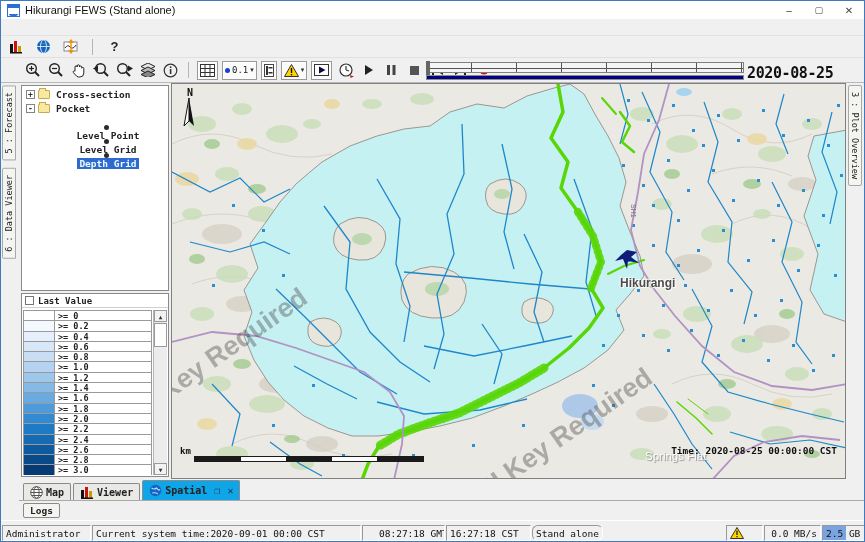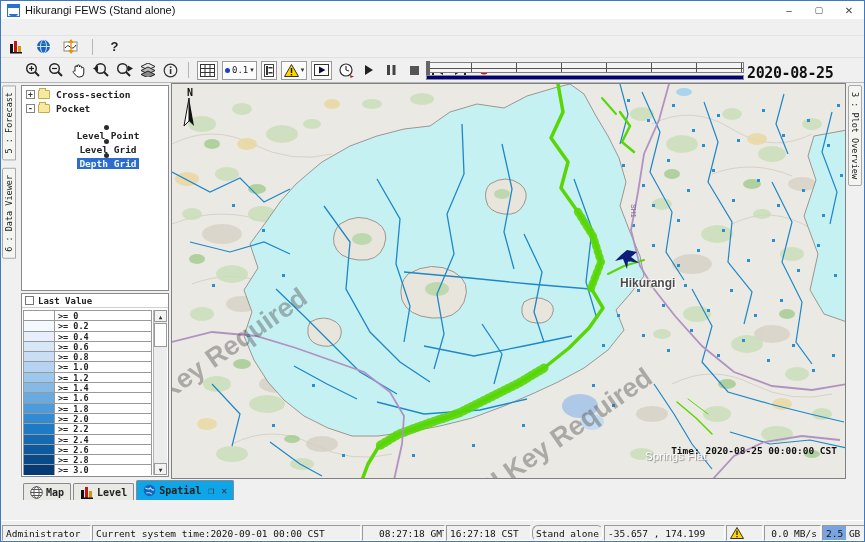--- a/index.html
+++ b/index.html
@@ -631,62 +631,82 @@
       <svg width="14" height="30">
           <polygon points="7,0 12,28 7,23" fill="#111"></polygon>
           <polygon points="7,0 7,23 2,28" fill="#fff" stroke="#111" stroke-width="1"></polygon>
         </svg>
     </div>
 
     <div class="map-label-town">Hikurangi</div>
     <div class="map-label-place">Springs Flat</div>
     <div class="map-time">Time:  2020-08-25 00:00:00 CST</div>
 
+    <div class="scalebar">
+      <span class="scale-unit">km</span>
+      <div class="scale-nums">
+
+      <span></span>
+          <span></span>
+          <span></span>
+          <span></span>
+          <span></span>
+        </div>
+      <div class="scale-segs">
+          <i></i>
+          <i></i>
+          <i></i>
+          <i></i>
+          <i></i>
+        </div>
+    </div>
   </div>
 
   <div class="bottomtabs">
     <span class="btab">
       <svg width="13" height="13">
           <circle cx="6.5" cy="6.5" r="5.8" fill="#fff" stroke="#555"></circle>
           <ellipse cx="6.5" cy="6.5" rx="2.6" ry="5.8" fill="none" stroke="#555"></ellipse>
           <line x1="0.7" y1="6.5" x2="12.3" y2="6.5" stroke="#555"></line>
           <line x1="1.6" y1="3.5" x2="11.4" y2="3.5" stroke="#555"></line>
           <line x1="1.6" y1="9.5" x2="11.4" y2="9.5" stroke="#555"></line>
         </svg>
       <span>Map</span>
     </span>
     <span class="btab">
       <svg width="14" height="13">
           <rect x="1" y="4" width="3" height="8" fill="#111"></rect>
           <rect x="5" y="1" width="3" height="11" fill="#c11"></rect>
           <rect x="9" y="5" width="3" height="7" fill="#c90"></rect>
           <rect x="1" y="11.5" width="12" height="1.5" fill="#111"></rect>
         </svg>
-      <span>Level</span>
+      <span>Viewer</span>
     </span>
     <span class="btab active">
       <svg width="13" height="13">
           <circle cx="6.5" cy="6.5" r="5.8" fill="#1565c0"></circle>
           <path d="M2.5,4 q3,2 5,0 q2,3 3.5,1.5" fill="none" stroke="#bfe0ff" stroke-width="1.2"></path>
           <path d="M3,9 q3,-1 6,1" fill="none" stroke="#8fc7f0" stroke-width="1.2"></path>
         </svg>
       <span>Spatial</span>
       <span class="tabglyph">❐</span>
       <span class="tabglyph">✕</span>
     </span>
   </div>
 
+  <div class="logsrow">
+    <span class="logsbtn">Logs</span>
+  </div>
 
   <div class="statusbar">
     <span class="scell" style="left:1px; width:89px;">Administrator</span>
     <span class="scell" style="left:91px; width:269px;">Current system time:2020-09-01 00:00 CST</span>
     <span class="scell" style="left:361px; width:83px;padding-left:16px;">08:27:18 GMT</span>
     <span class="scell" style="left:445px; width:85px;">16:27:18 CST</span>
     <span class="scell" style="left:531px; width:71px;border-radius:6px;">Stand alone</span>
-    <span class="scell" style="left:603px; width:121px;">-35.657 , 174.199</span>
     <span class="scell" style="left:725px; width:37px; text-align:center;">
         <svg width="14" height="12">
           <polygon points="7,0.5 13.5,11.5 0.5,11.5" fill="#ffd400" stroke="#333"></polygon>
           <rect x="6.4" y="3.5" width="1.2" height="4.5" fill="#111"></rect>
           <rect x="6.4" y="9" width="1.2" height="1.3" fill="#111"></rect>
         </svg>
       </span>
     <span class="scell" style="left:763px; width:57px; text-align:right;">0.0 MB/s</span>
     <span class="scell mem" style="left:821px; width:43px;">2.5 GB</span>
   </div>

